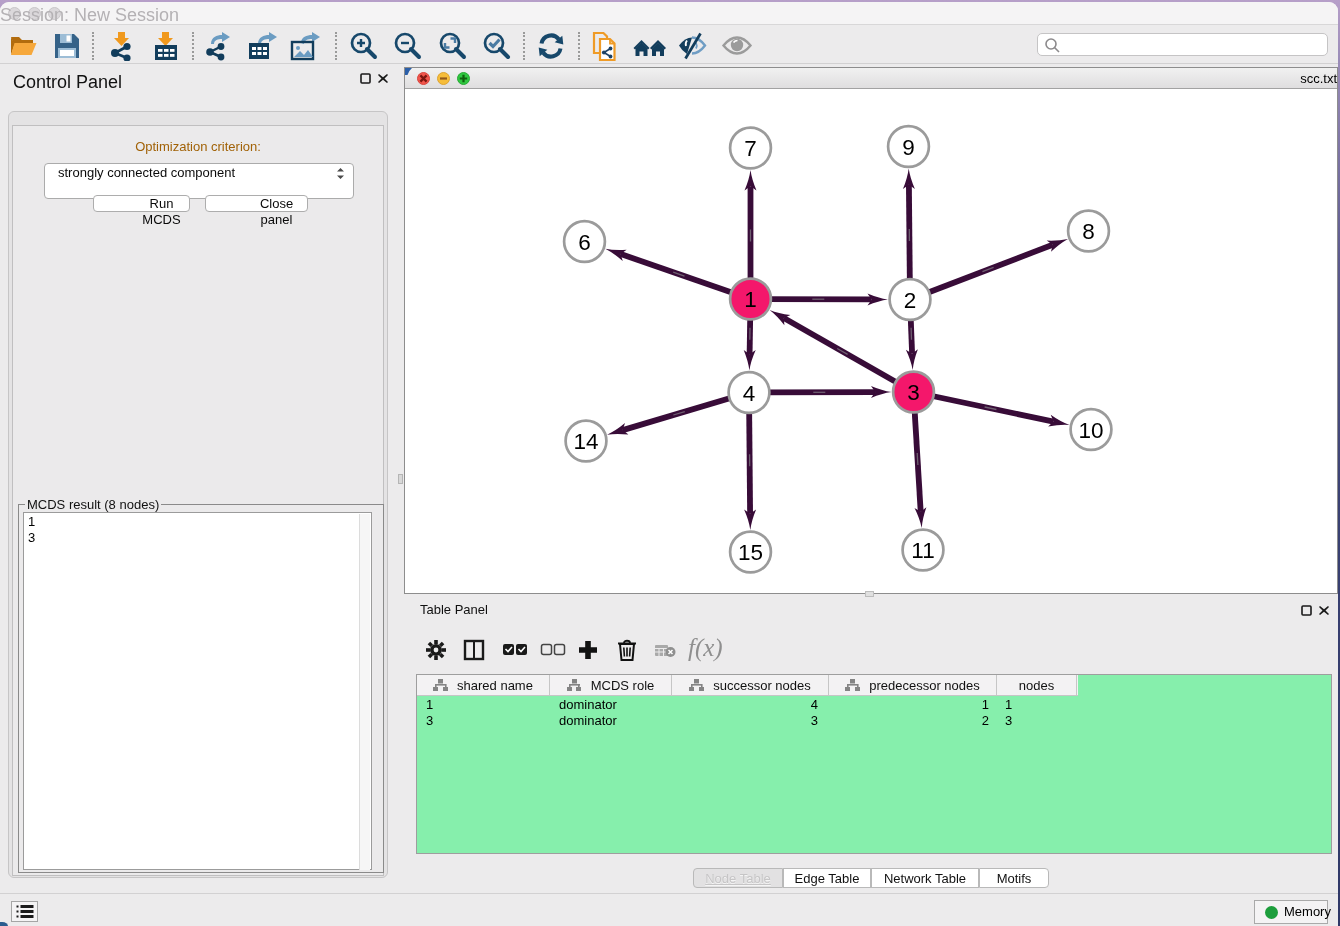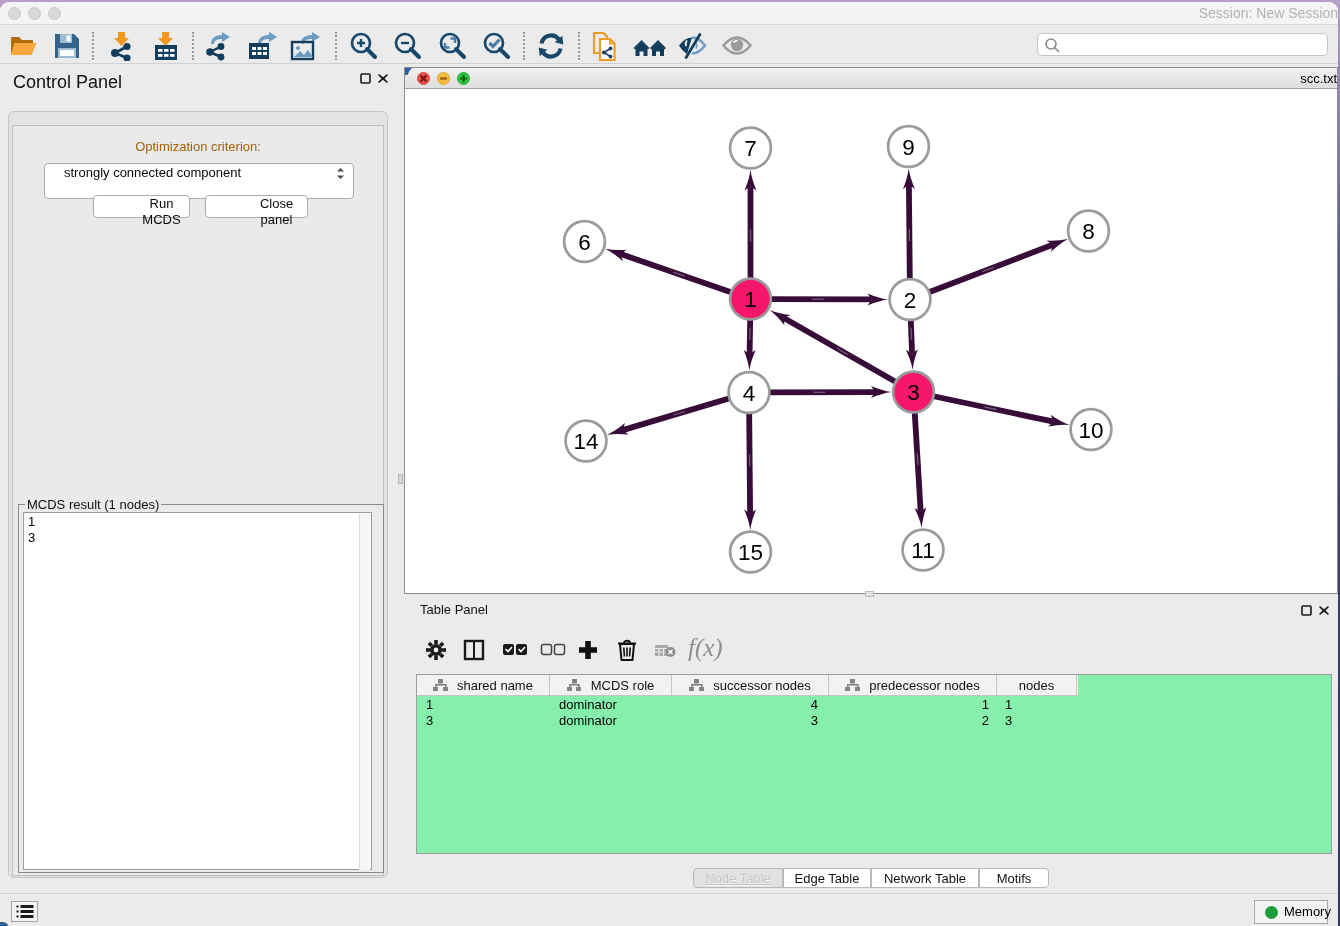--- a/index.html
+++ b/index.html
@@ -8,22 +8,22 @@
   #win {
     position:absolute; left:0; top:2px; width:1338px; height:924px;
     background:#ecebec; border-radius:9px 9px 0 0;
   }
   
   #titlebar { position:absolute; left:0; top:0; width:100%; height:23px;
     background:#f5f4f5; border-radius:9px 9px 0 0; border-bottom:1px solid #d8d7d8; }
   .tl { position:absolute; top:5px; width:13px; height:13px; border-radius:50%;
         background:#dbd8db; border:1px solid #c9c6c9; }
   #titlebar .t1{left:8px;} #titlebar .t2{left:28px;} #titlebar .t3{left:48px;}
-  #titletext { position:absolute; top:3px; width:100%; text-align:right;
-    color:#b4b1b4; font-size:14px; }
+  #titletext { position:absolute; top:3px; width:100%; text-align:left;
+    color:#b4b1b4; font-size:18px; }
   
   #toolbar { position:absolute; left:0; top:24px; width:100%; height:38px;
     background:#ecebec; border-bottom:1px solid #d2d1d2; }
   .tbi { position:absolute; top:5px; }
   .tsep { position:absolute; top:6px; width:0; height:28px;
     border-left:2px dotted #9a9a9a; }
   #search { position:absolute; left:1037px; top:7px; width:291px; height:23px;
     background:#fff; border:1px solid #c5c4c5; border-radius:5px; }
   
   #cp { position:absolute; left:0; top:63px; width:396px; height:828px; background:#ecebec; }
@@ -33,22 +33,22 @@
      font-size:13px; text-align:center; line-height:17px; color:#000; }
   #cp-pane { position:absolute; left:8px; top:46px; width:380px; height:767px;
      background:#e4e3e4; border:1px solid #c6c5c6; border-radius:6px; }
   #cp-inner { position:absolute; left:3px; top:13px; width:372px; height:751px;
      background:#ebeaeb; border:1px solid #c0bfc0; }
   .tabsel { background:#e2e1e2 !important; color:#c8c7c8 !important;
      border-radius:4px 4px 0 0; border-bottom:1px solid #e2e1e2 !important;
      text-shadow:0 1px 0 #f6f6f6; }
   #cp-select { position:absolute; left:31px; top:37px; width:310px; height:36px;
      background:#fff; border:1px solid #ababab; border-radius:4px;
-     font-size:13px; line-height:17px; padding-left:19px; color:#0a0a0a; }
-  .cpbtn { position:absolute; top:69px; height:23px; background:#fff;
+     font-size:13px; line-height:17px; padding-left:13px; color:#0a0a0a; }
+  .cpbtn { position:absolute; top:69px; height:17px; background:#fff;
      border:1px solid #adadad; border-radius:4px; font-size:13px; line-height:16px;
      text-align:center; color:#0a0a0a;padding-left:40px; }
   #mcds-group { position:absolute; left:5px; top:378px; width:366px; height:369px;
      border:1px solid #8a8a8a; }
   #mcds-legend { position:absolute; left:6px; top:-8px; font-size:13px; color:#111;
      background:#ebeaeb; padding:0 2px; line-height:15px; }
   #mcds-text { position:absolute; left:4px; top:7px; width:349px; height:358px;
      background:#fff; border:1px solid #9b9b9b; font-size:13px; line-height:16px;
      padding:1px 0 0 4px; color:#000; }
   #mcds-scroll { position:absolute; right:1px; top:1px; width:11px; height:356px;
@@ -266,21 +266,21 @@
         <div id="cp-inner">
       <div style="position:absolute;left:0;top:13px;width:100%;text-align:center;font-size:13px;color:#a16207;">Optimization criterion:</div>
       <div id="cp-select">strongly connected component
         <svg style="position:absolute;right:8px;top:3px" width="9" height="13" viewBox="0 0 9 13">
           <path d="M1 4.5 L4.5 1 L8 4.5 Z M1 8.5 L4.5 12 L8 8.5 Z" fill="#4a4a4a"></path>
         </svg>
       </div>
       <div class="cpbtn" style="left:80px;width:97px;">Run MCDS</div>
       <div class="cpbtn" style="left:192px;width:103px;">Close panel</div>
       <div id="mcds-group">
-        <div id="mcds-legend">MCDS result (1 nodes)</div>
+        <div id="mcds-legend">MCDS result (8 nodes)</div>
         <div id="mcds-text">1<br>3<div id="mcds-scroll"></div></div>
       </div>
     </div>
       </div>
   </div>
   <div id="nw">
     <svg style="position:absolute;left:0;top:0;z-index:5" width="7" height="7" viewBox="0 0 7 7">
       <path d="M0 0 L7 0 Q3.5 3 2.5 7 L0 7 Z" fill="#2b5fa8"></path>
     </svg>
     <div id="nw-tb">

